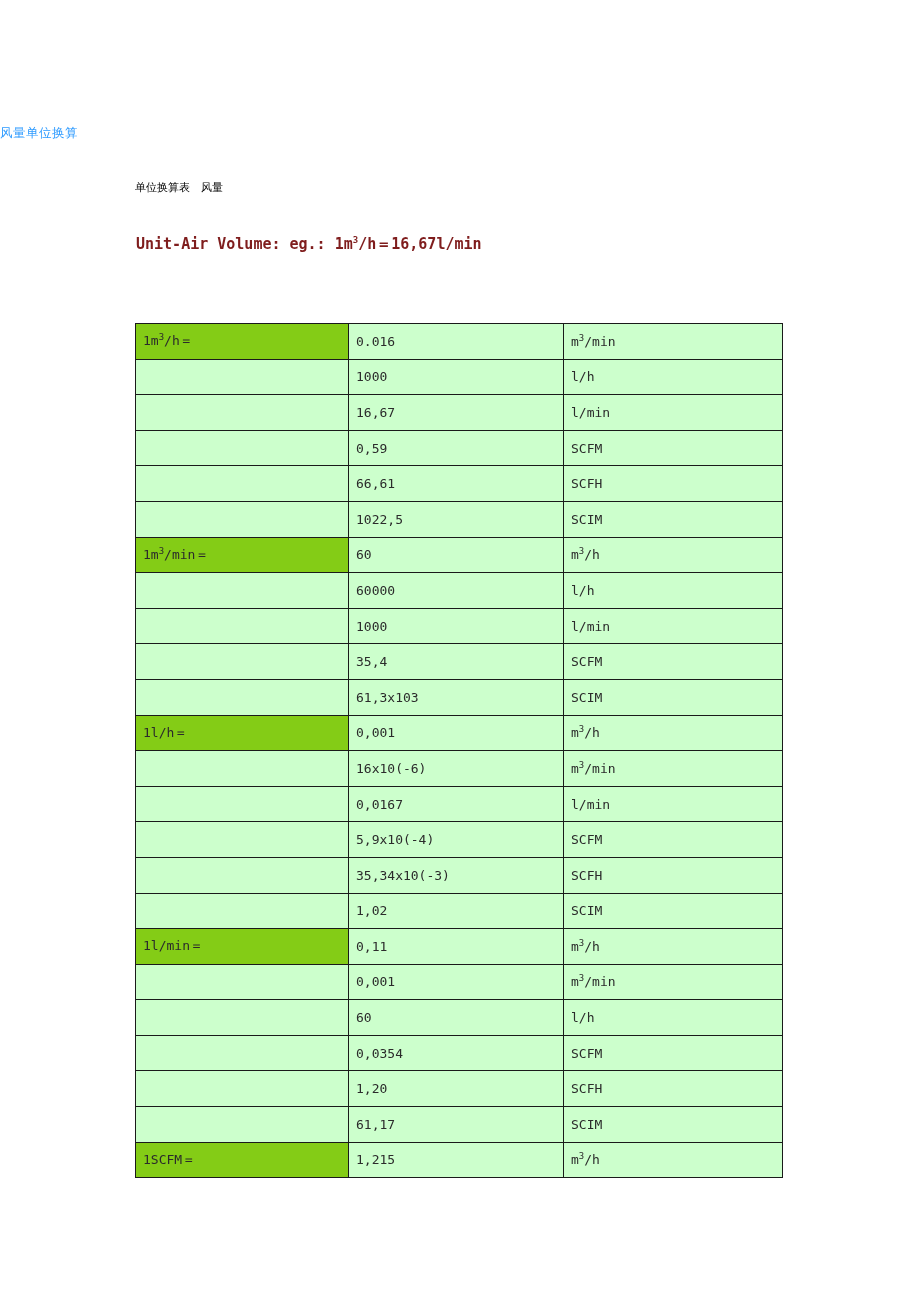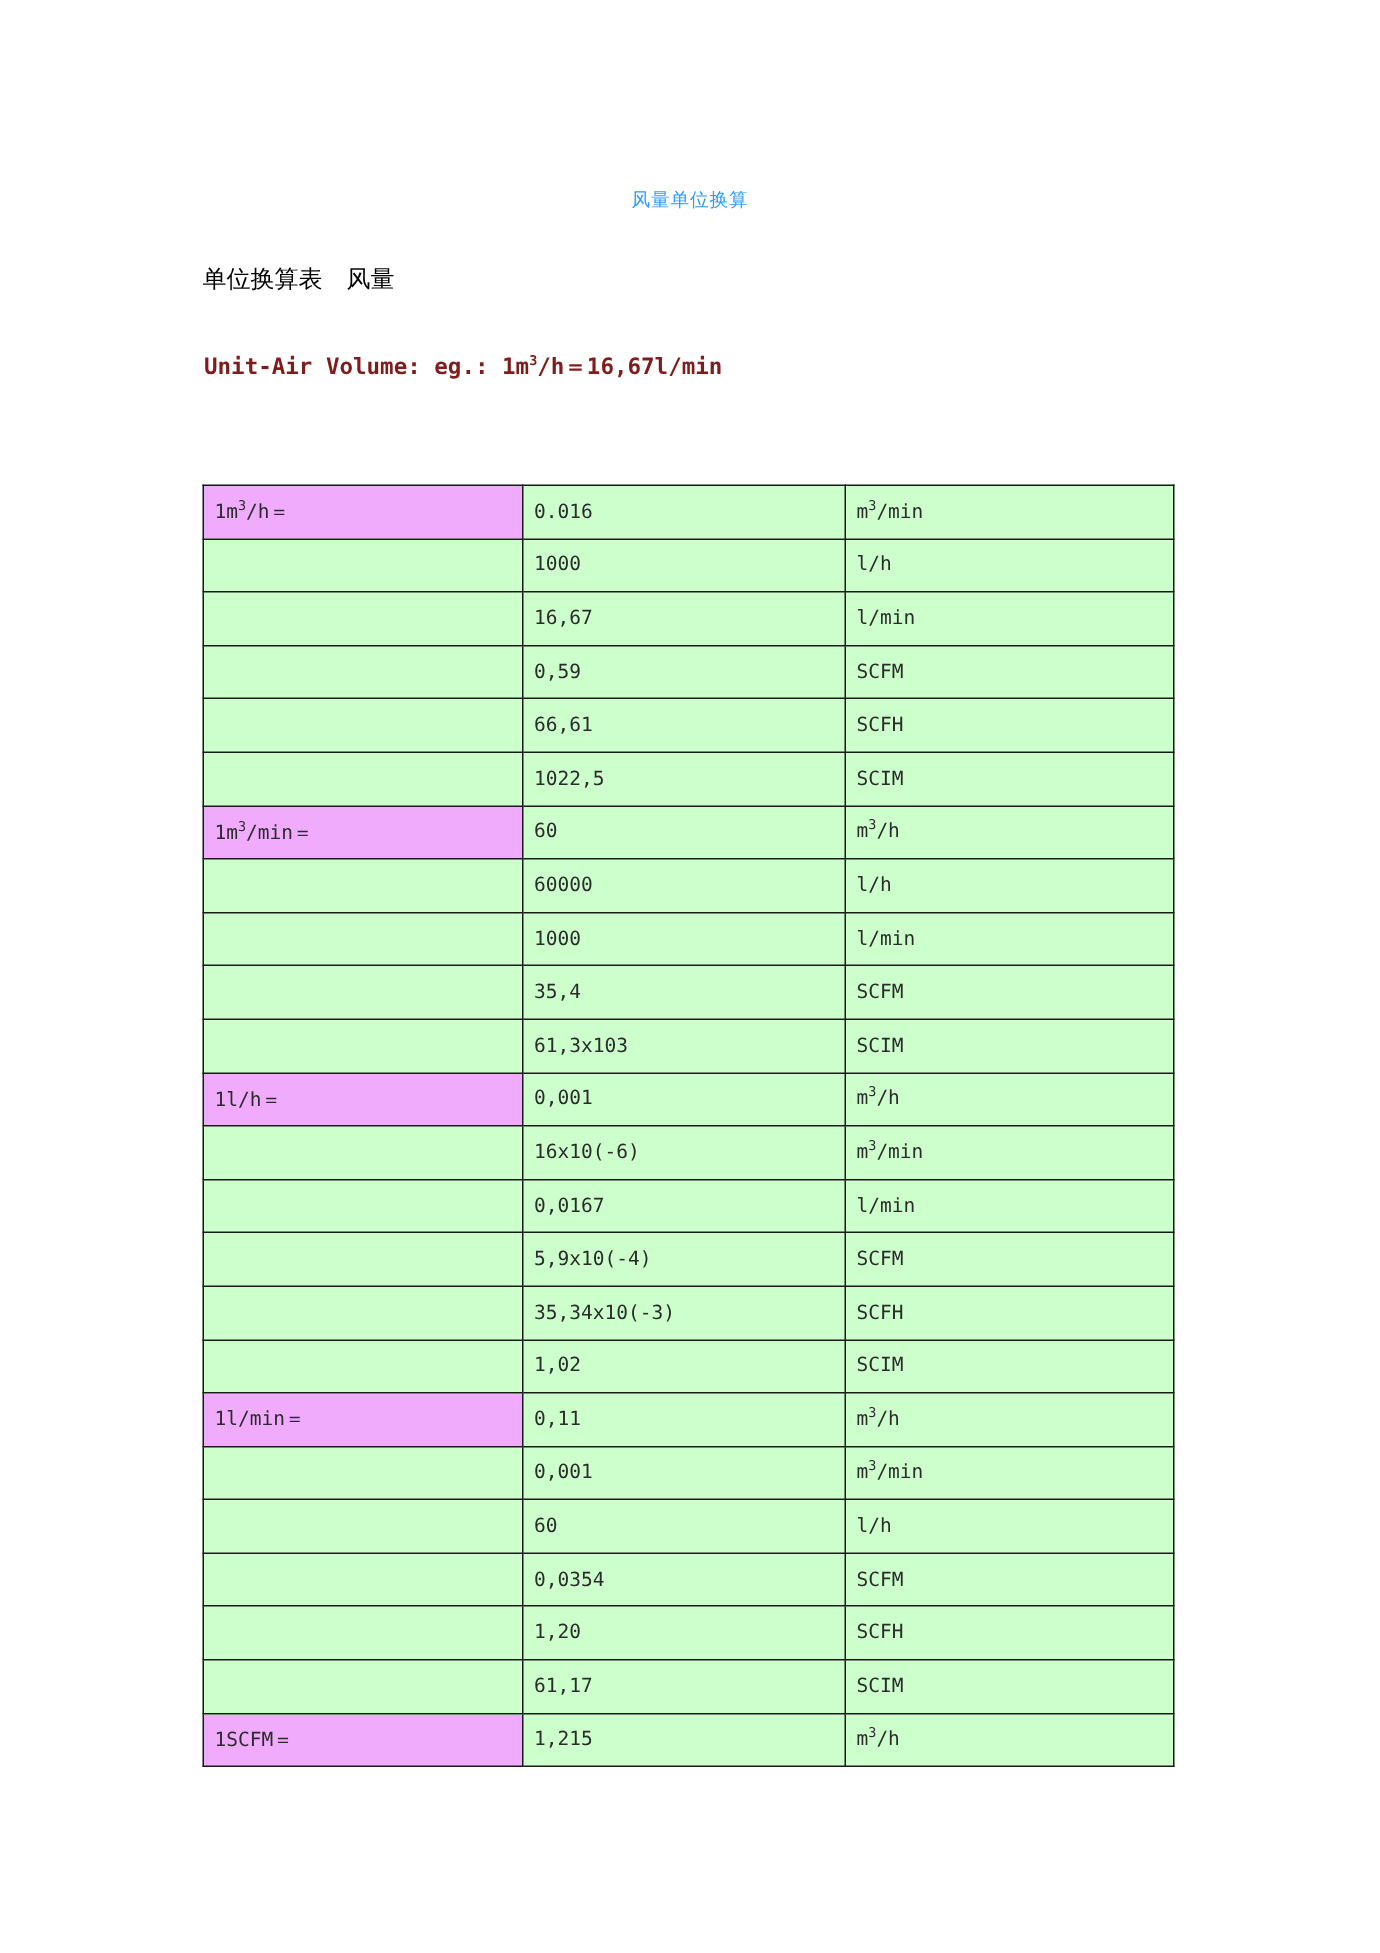--- a/index.html
+++ b/index.html
@@ -23,35 +23,34 @@
     width: 920px;
     height: 1302px;
   }
 
   
   .doc-title {
     position: absolute;
     left: 0;
     top: 124px;
     width: 920px;
-    text-align: center;
     font-family: "DejaVu Sans", "Liberation Sans", sans-serif;
     font-size: 12.5px;
     line-height: 18px;
     letter-spacing: 0.5px;
     color: #2e9bff;
     white-space: nowrap;
   }
 
   .subtitle {
     position: absolute;
     left: 135px;
     top: 176px;
     font-family: Liberation Sans, sans-serif;
-    font-size: 16px;
+    font-size: 11px;
     line-height: 22px;
     color: #000000;
     white-space: pre;
   }
 
   .eq-line {
     position: absolute;
     left: 136px;
     top: 233px;
     font-family: "DejaVu Sans Mono", "Liberation Mono", monospace;
@@ -93,21 +92,21 @@
   .conv-table td {
     border: 1px solid #1a1a1a;
     height: 34.6px;
     padding: 0 7px;
     vertical-align: middle;
     background: #ccffcc;
     white-space: nowrap;
     overflow: hidden;
   }
   .conv-table td.unit-label {
-    background: #f0abfc;
+    background: #84cc16;
   }
   .conv-table td.blank {
     background: #ccffcc;
   }
   .conv-table sup {
     font-size: 9px;
     vertical-align: super;
     line-height: 0;
   }
   .eqsign {

